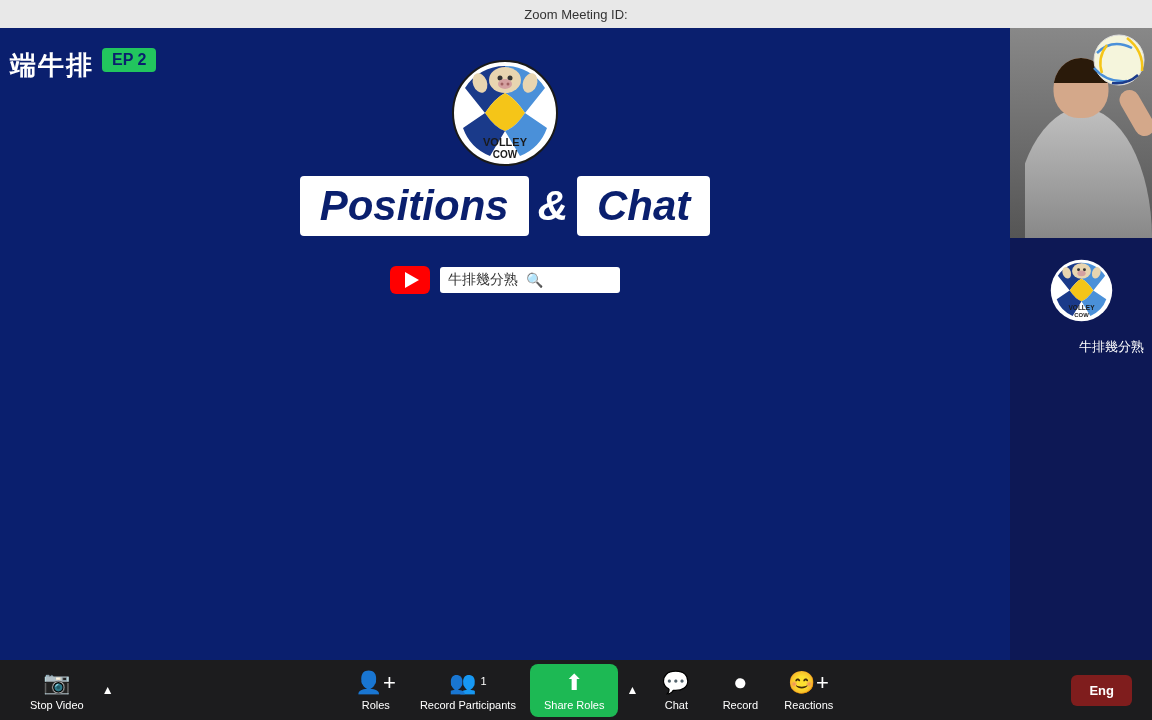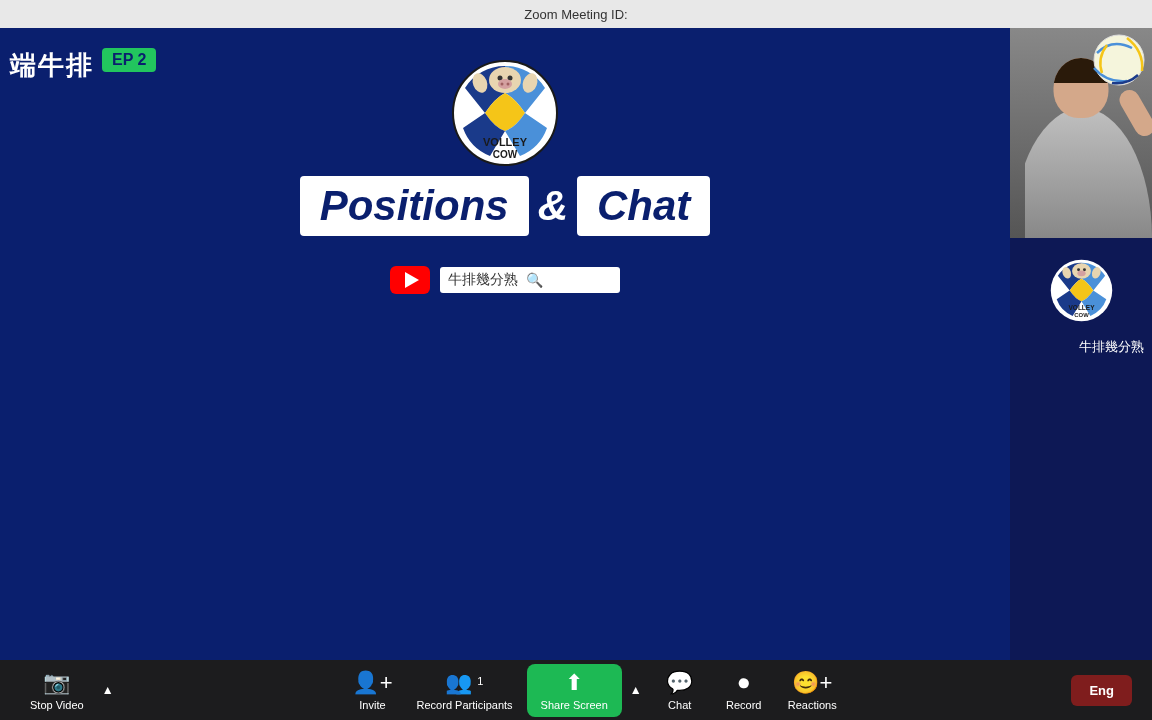--- a/index.html
+++ b/index.html
@@ -463,34 +463,34 @@
       <span class="tool-icon">📷</span>
       <span class="tool-label">Stop Video</span>
     </div>
     <div class="chevron-btn">▲</div>
   </div>
 
   <div class="toolbar-center">
 
     <div class="tool-btn">
       <span class="tool-icon">👤+</span>
-      <span class="tool-label">Invite</span>
+      <span class="tool-label">Roles</span>
     </div>
 
     <div class="manage-participants-group">
       <div class="participants-header">
         <span class="tool-icon">👥</span>
         <span class="badge-count">1</span>
       </div>
       <span class="tool-label">Record Participants</span>
     </div>
 
     <div class="tool-btn share-btn">
       <span class="tool-icon">⬆</span>
-      <span class="tool-label">Share Screen</span>
+      <span class="tool-label">Share Roles</span>
     </div>
     <div class="chevron-btn">▲</div>
 
     <div class="tool-btn">
       <span class="tool-icon">💬</span>
       <span class="tool-label">Chat</span>
     </div>
 
     <div class="tool-btn">
       <span class="tool-icon">⏺</span>

